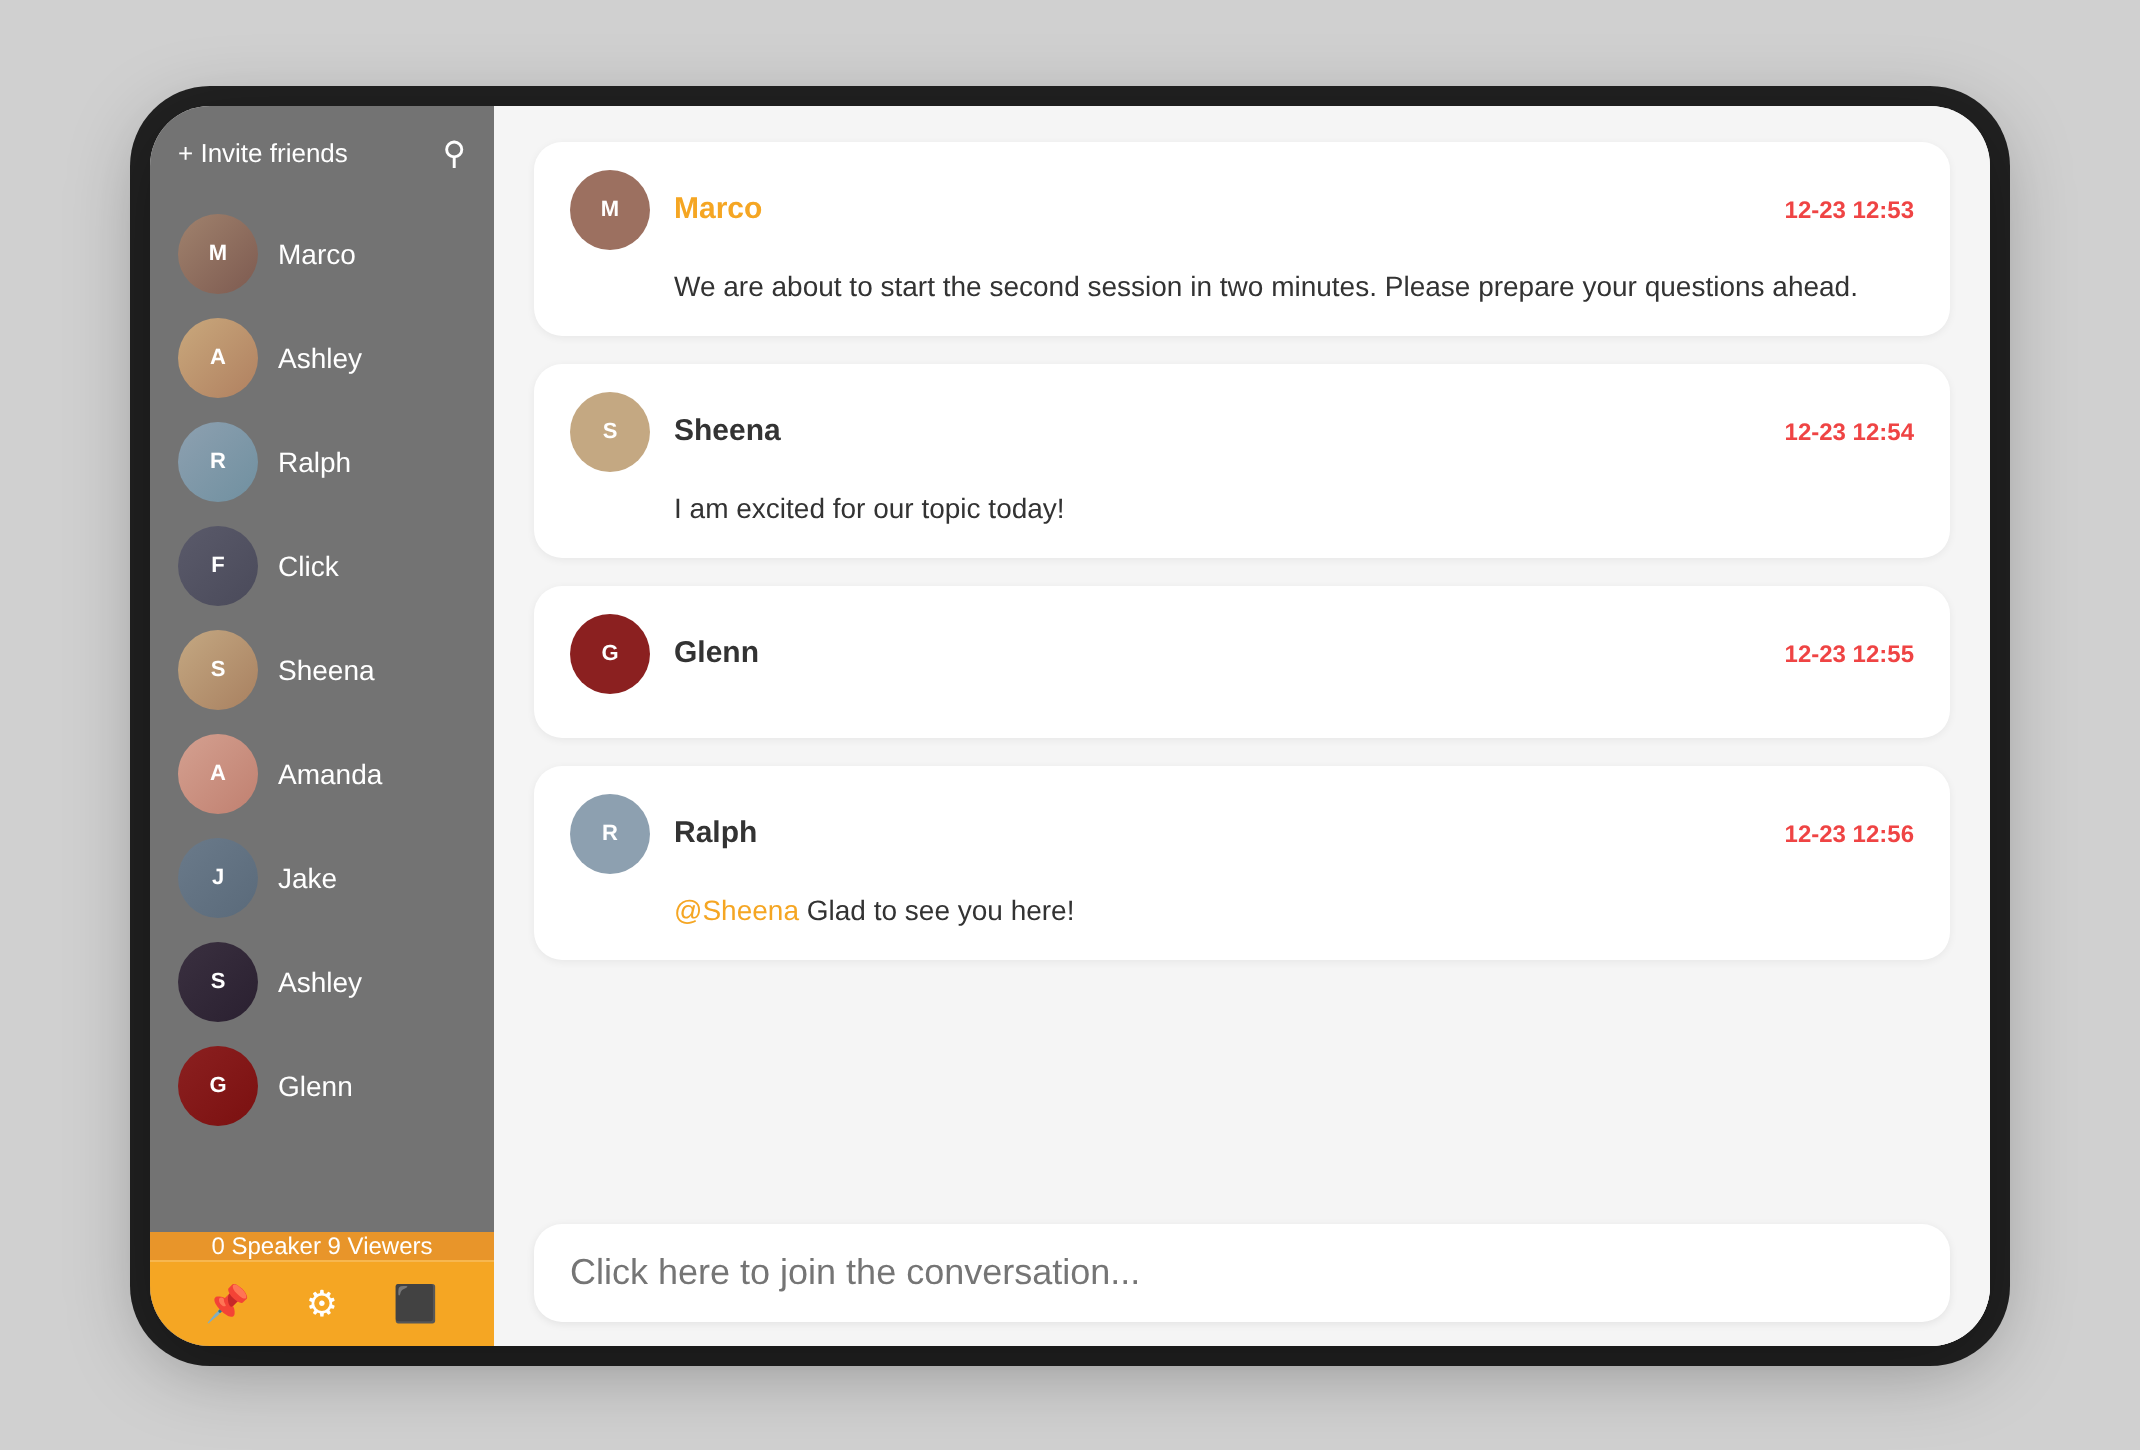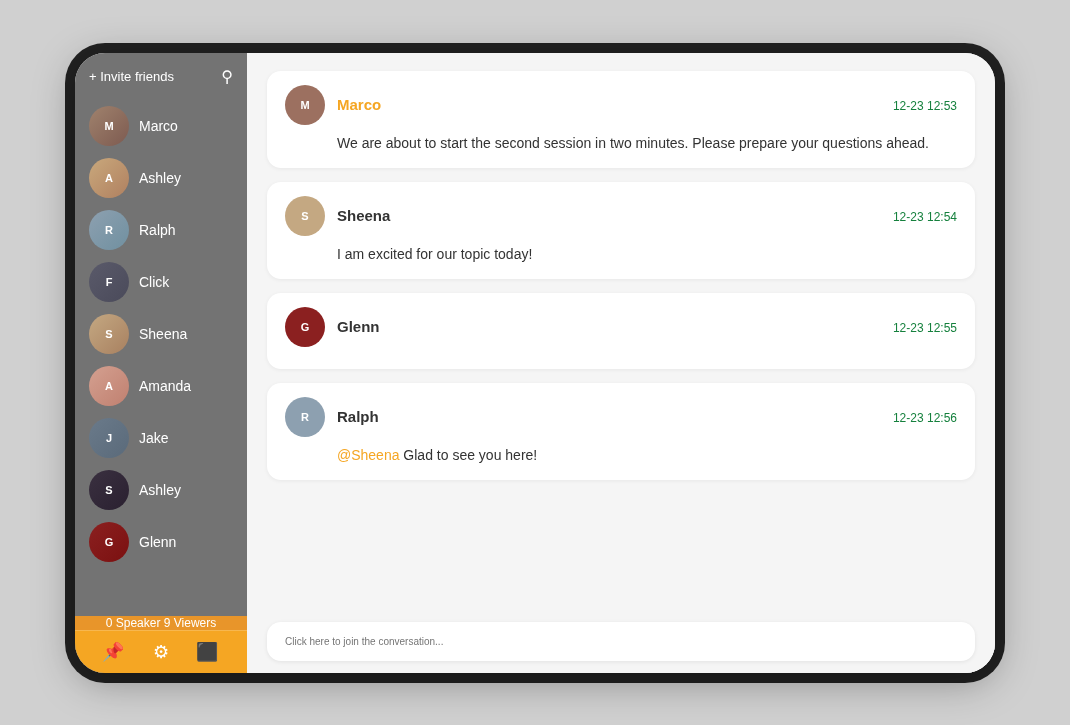--- a/index.html
+++ b/index.html
@@ -139,22 +139,23 @@
     .msg-name {
       font-size: 15px;
       font-weight: 700;
     }
     .msg-name.marco { color: #F5A623; }
     .msg-name.sheena { color: #333; }
     .msg-name.glenn { color: #333; }
     .msg-name.ralph { color: #333; }
     .msg-time {
       margin-left: auto;
-      color: #15803d;
+      color: #ef4444;
       font-size: 12px;
+      font-weight: bold;
     }
     .msg-body {
       font-size: 14px;
       color: #333;
       line-height: 1.5;
       padding-left: 52px;
     }
     .msg-mention {
       color: #F5A623;
       font-weight: 500;
@@ -162,21 +163,21 @@
     .chat-input-area {
       padding: 12px 20px;
       background: #f5f5f5;
     }
     .chat-input {
       width: 100%;
       padding: 14px 18px;
       border-radius: 14px;
       border: none;
       background: white;
-      font-size: 10px;
+      font-size: 18px;
       color: #a21caf;
       box-shadow: 0 1px 4px rgba(0,0,0,0.08);
       cursor: text;
       outline: none;
     }
 
     
     .av-marco { background: linear-gradient(135deg, #a0826d 0%, #7d5a50 100%); }
     .av-ashley { background: linear-gradient(135deg, #c9a87c 0%, #b08060 100%); }
     .av-ralph { background: linear-gradient(135deg, #8da0b0 0%, #7090a0 100%); }

